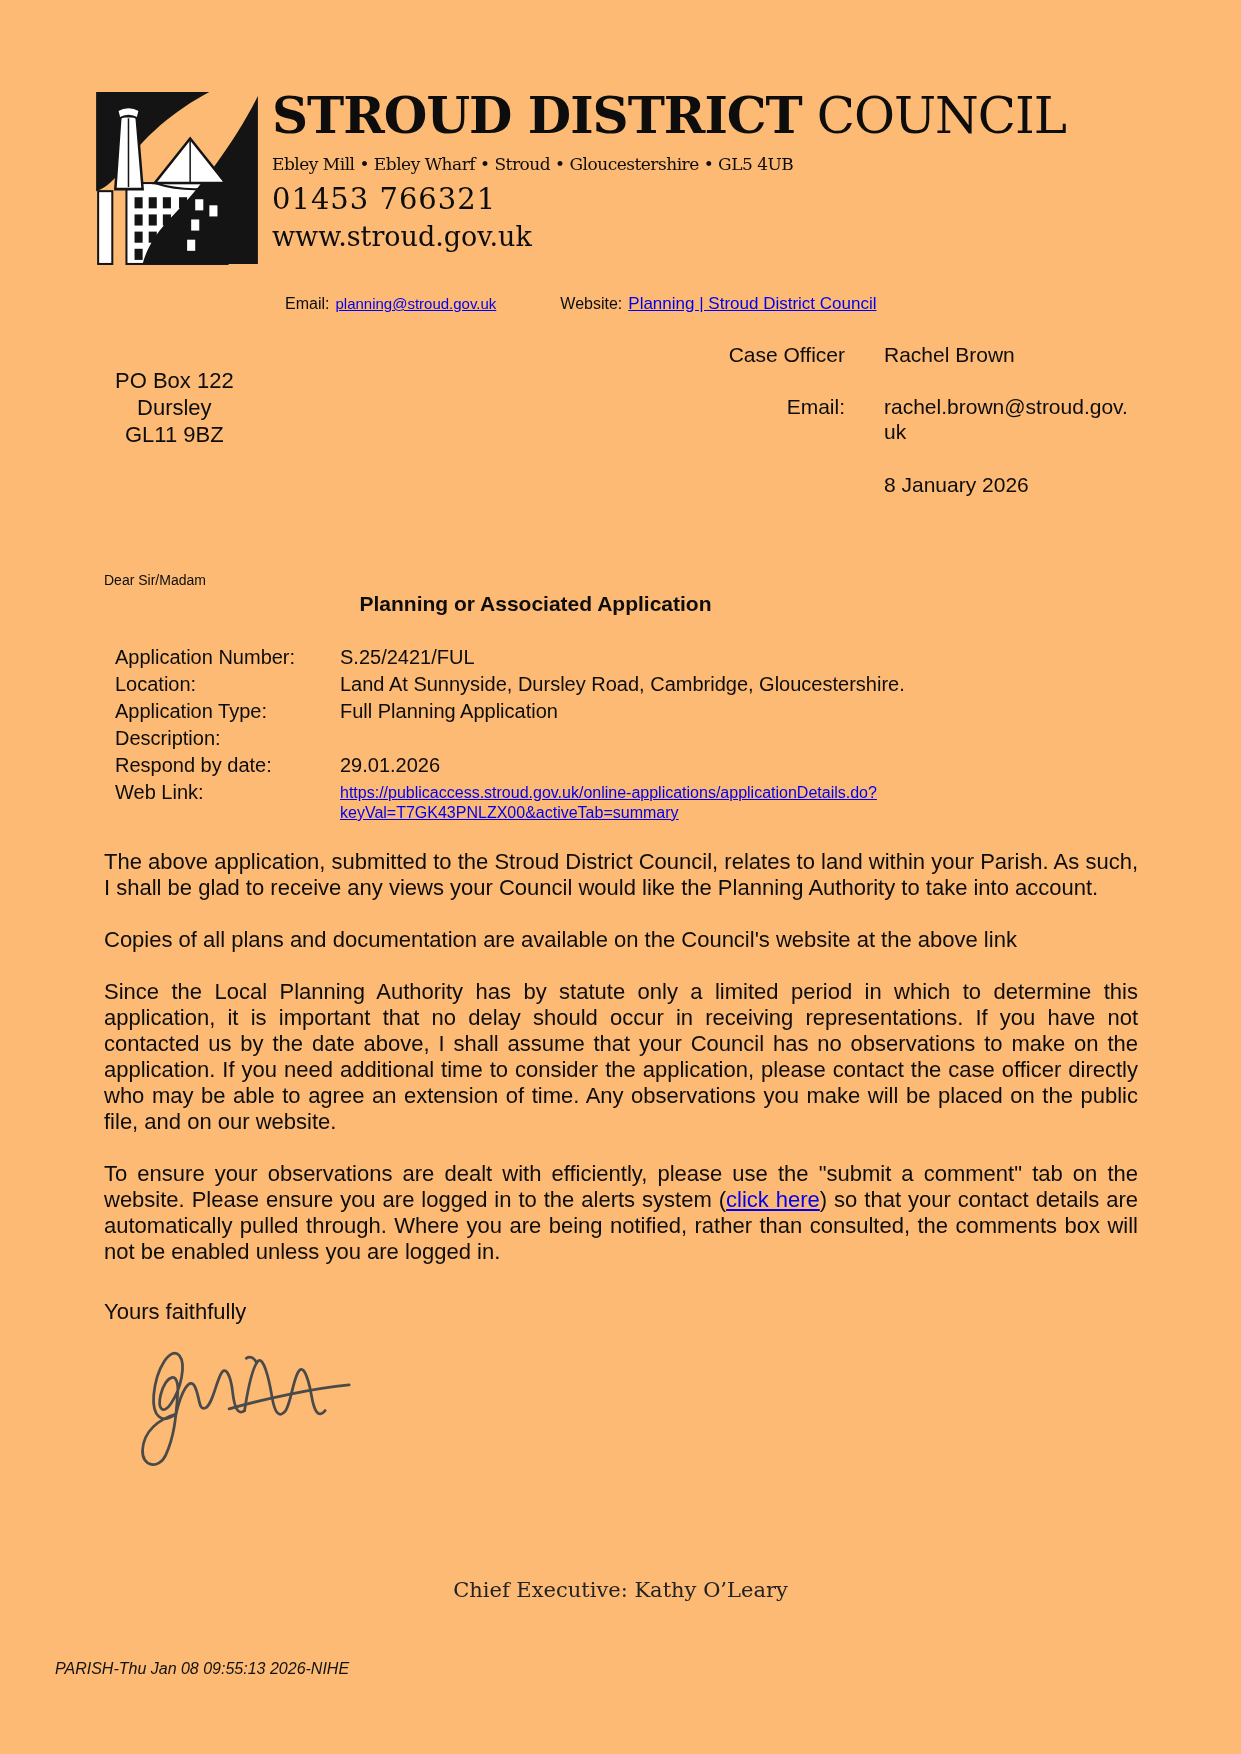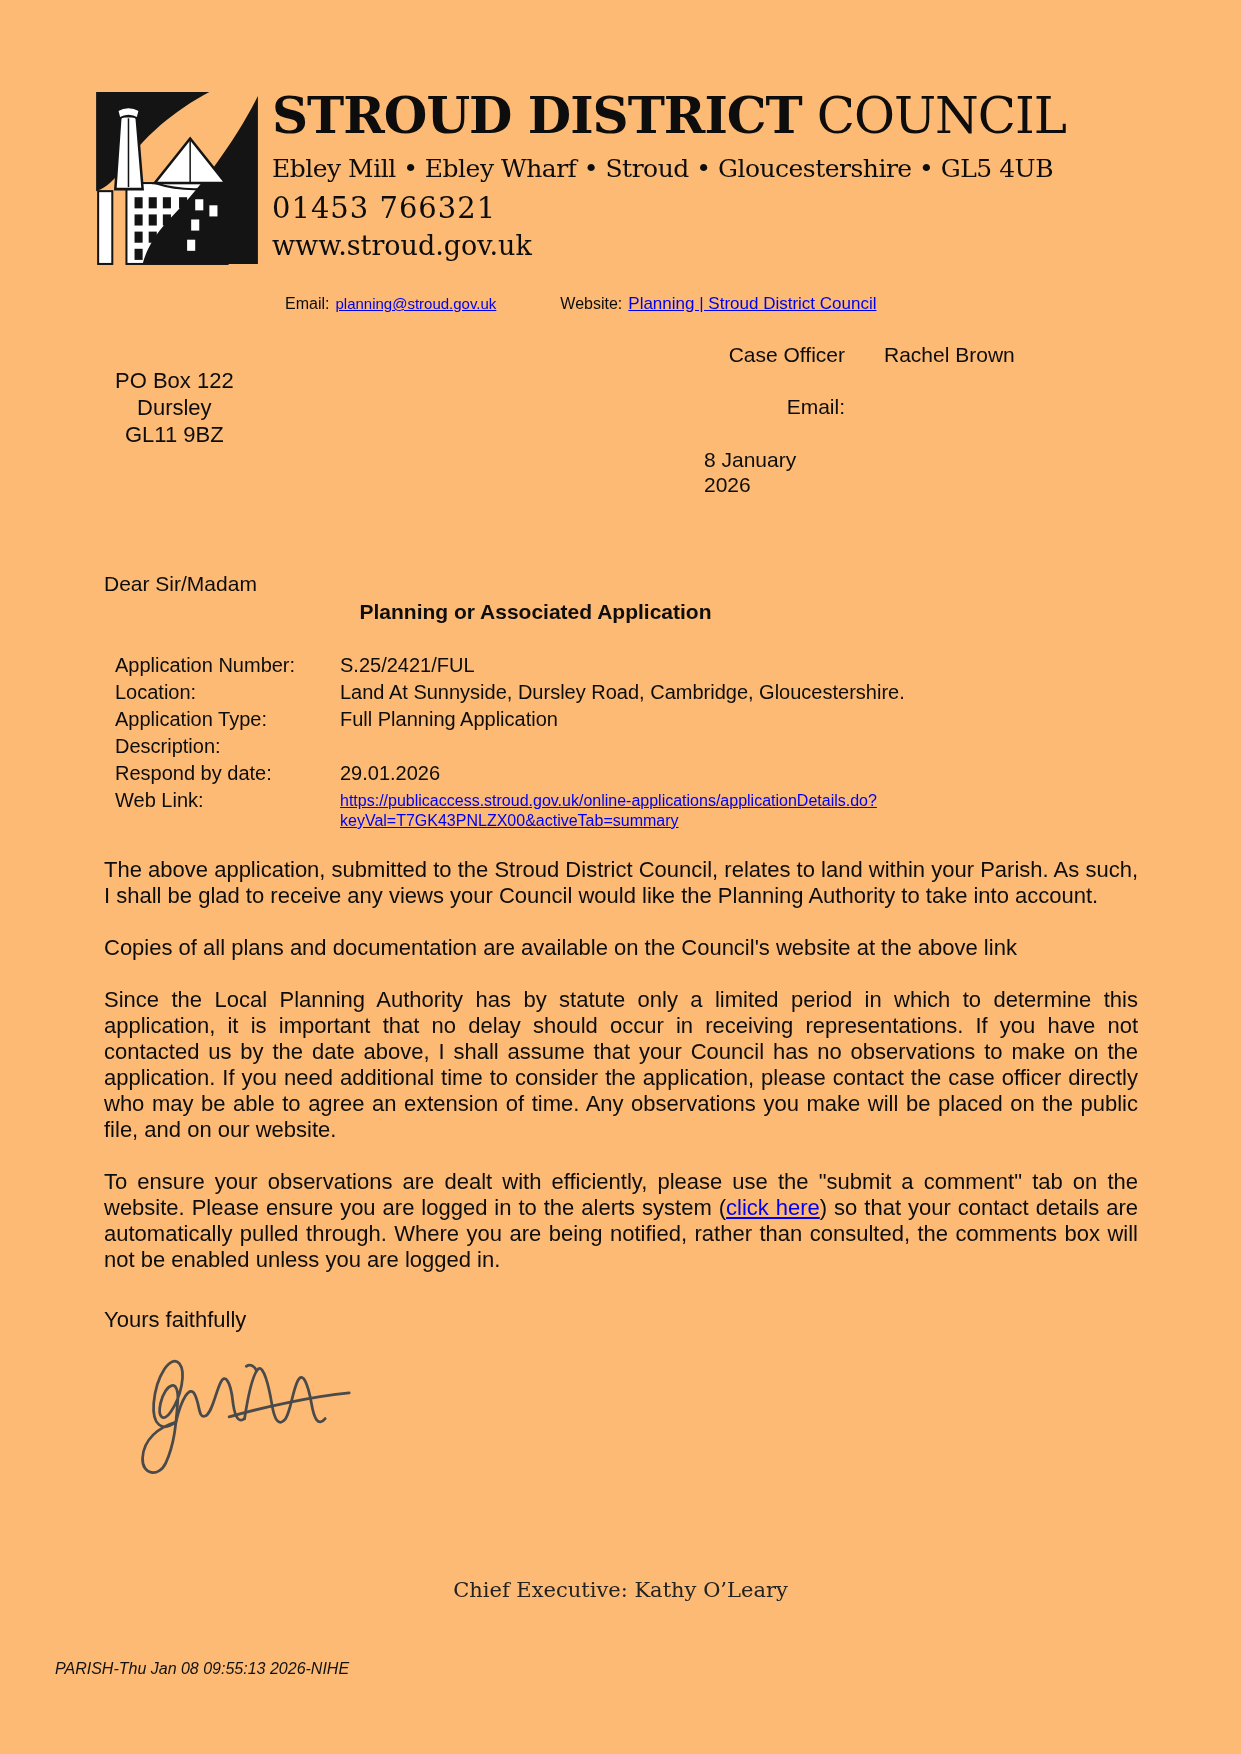--- a/index.html
+++ b/index.html
@@ -13,21 +13,21 @@
     font-family:"Liberation Sans", sans-serif;
     overflow:hidden;
   }
   
   .letterhead { display:flex; align-items:flex-start; padding:86px 0 0 90px; }
   .logo-box { width:172px; height:182px; flex:0 0 auto; }
   .head-text { margin-left:10px; padding-top:2px; font-family:"DejaVu Serif", serif; }
   .org-name { font-size:50px; letter-spacing:-1px; line-height:56px; white-space:nowrap; }
   .org-strong { font-weight:700; }
   .org-light { font-weight:400; }
-  .head-addr { font-size:25px; margin-top:10px; white-space:nowrap; letter-spacing:-0.5px; }
+  .head-addr { font-size:17px; margin-top:10px; white-space:nowrap; letter-spacing:-0.5px; }
   .head-phone { font-size:29px; margin-top:8px; letter-spacing:1px; }
   .head-web { font-size:27px; margin-top:5px; }
   
   a.link, .link { color:#0000ee; text-decoration:underline; cursor:pointer; }
   .contact-line { margin:26px 0 0 285px; font-size:16px; display:flex; align-items:baseline; }
   .contact-line .lbl { color:#0d0d0d; }
   .contact-line .email-link { font-size:15px; margin-left:6px; }
   .contact-line .site-lbl { margin-left:64px; }
   .contact-line .site-link { font-size:17px; margin-left:6px; }
   
@@ -36,21 +36,21 @@
   .officer-grid {
     position:absolute; left:600px; top:0; width:538px;
     display:grid; grid-template-columns:141px 254px; column-gap:39px;
     justify-content:end; font-size:21px; line-height:25px;
   }
   .officer-grid .lab { text-align:right; }
   .officer-grid .val { overflow-wrap:break-word; word-break:break-all; }
   .row-gap { height:27px; grid-column:1 / span 2; }
   .date-cell { margin-top:28px; word-break:normal !important; }
   
-  .salutation { margin:30px 0 0 104px; font-size:21px; }
+  .salutation { margin:30px 0 0 104px; font-size:14px; }
   .subject { text-align:center; font-size:21px; font-weight:700; margin-top:4px; padding-right:170px; }
   .details { margin:28px 0 0 115px; font-size:20px; }
   .det-row { display:flex; line-height:27px; }
   .det-label { width:225px; flex:0 0 auto; }
   .det-value { width:800px; }
   .det-value.weblink { font-size:16px; line-height:20px; width:600px; padding-top:4px; overflow-wrap:break-word; }
   .paras { margin:14px 104px 0 104px; width:1034px; font-size:22px; line-height:26px; text-align:justify; }
   .paras p { margin-top:26px; }
   .closing { margin:34px 0 0 104px; font-size:22px; }
   .signature { margin:8px 0 0 128px; }
@@ -134,20 +134,21 @@
     <div class="recipient">
       <div>PO Box 122</div>
       <div>Dursley</div>
       <div>GL11 9BZ</div>
     </div>
     <div class="officer-grid">
       <div class="lab">Case Officer</div>
       <div class="val">Rachel Brown</div>
       <div class="row-gap"></div>
       <div class="lab">Email:</div>
+      <div class="val">rachel.brown@stroud.gov.uk</div>
       <div></div>
       <div class="val date-cell">8 January 2026</div>
     </div>
   </div>
 
   <div class="salutation">Dear Sir/Madam</div>
   <div class="subject">Planning or Associated Application</div>
 
   <div class="details">
     <div class="det-row">

